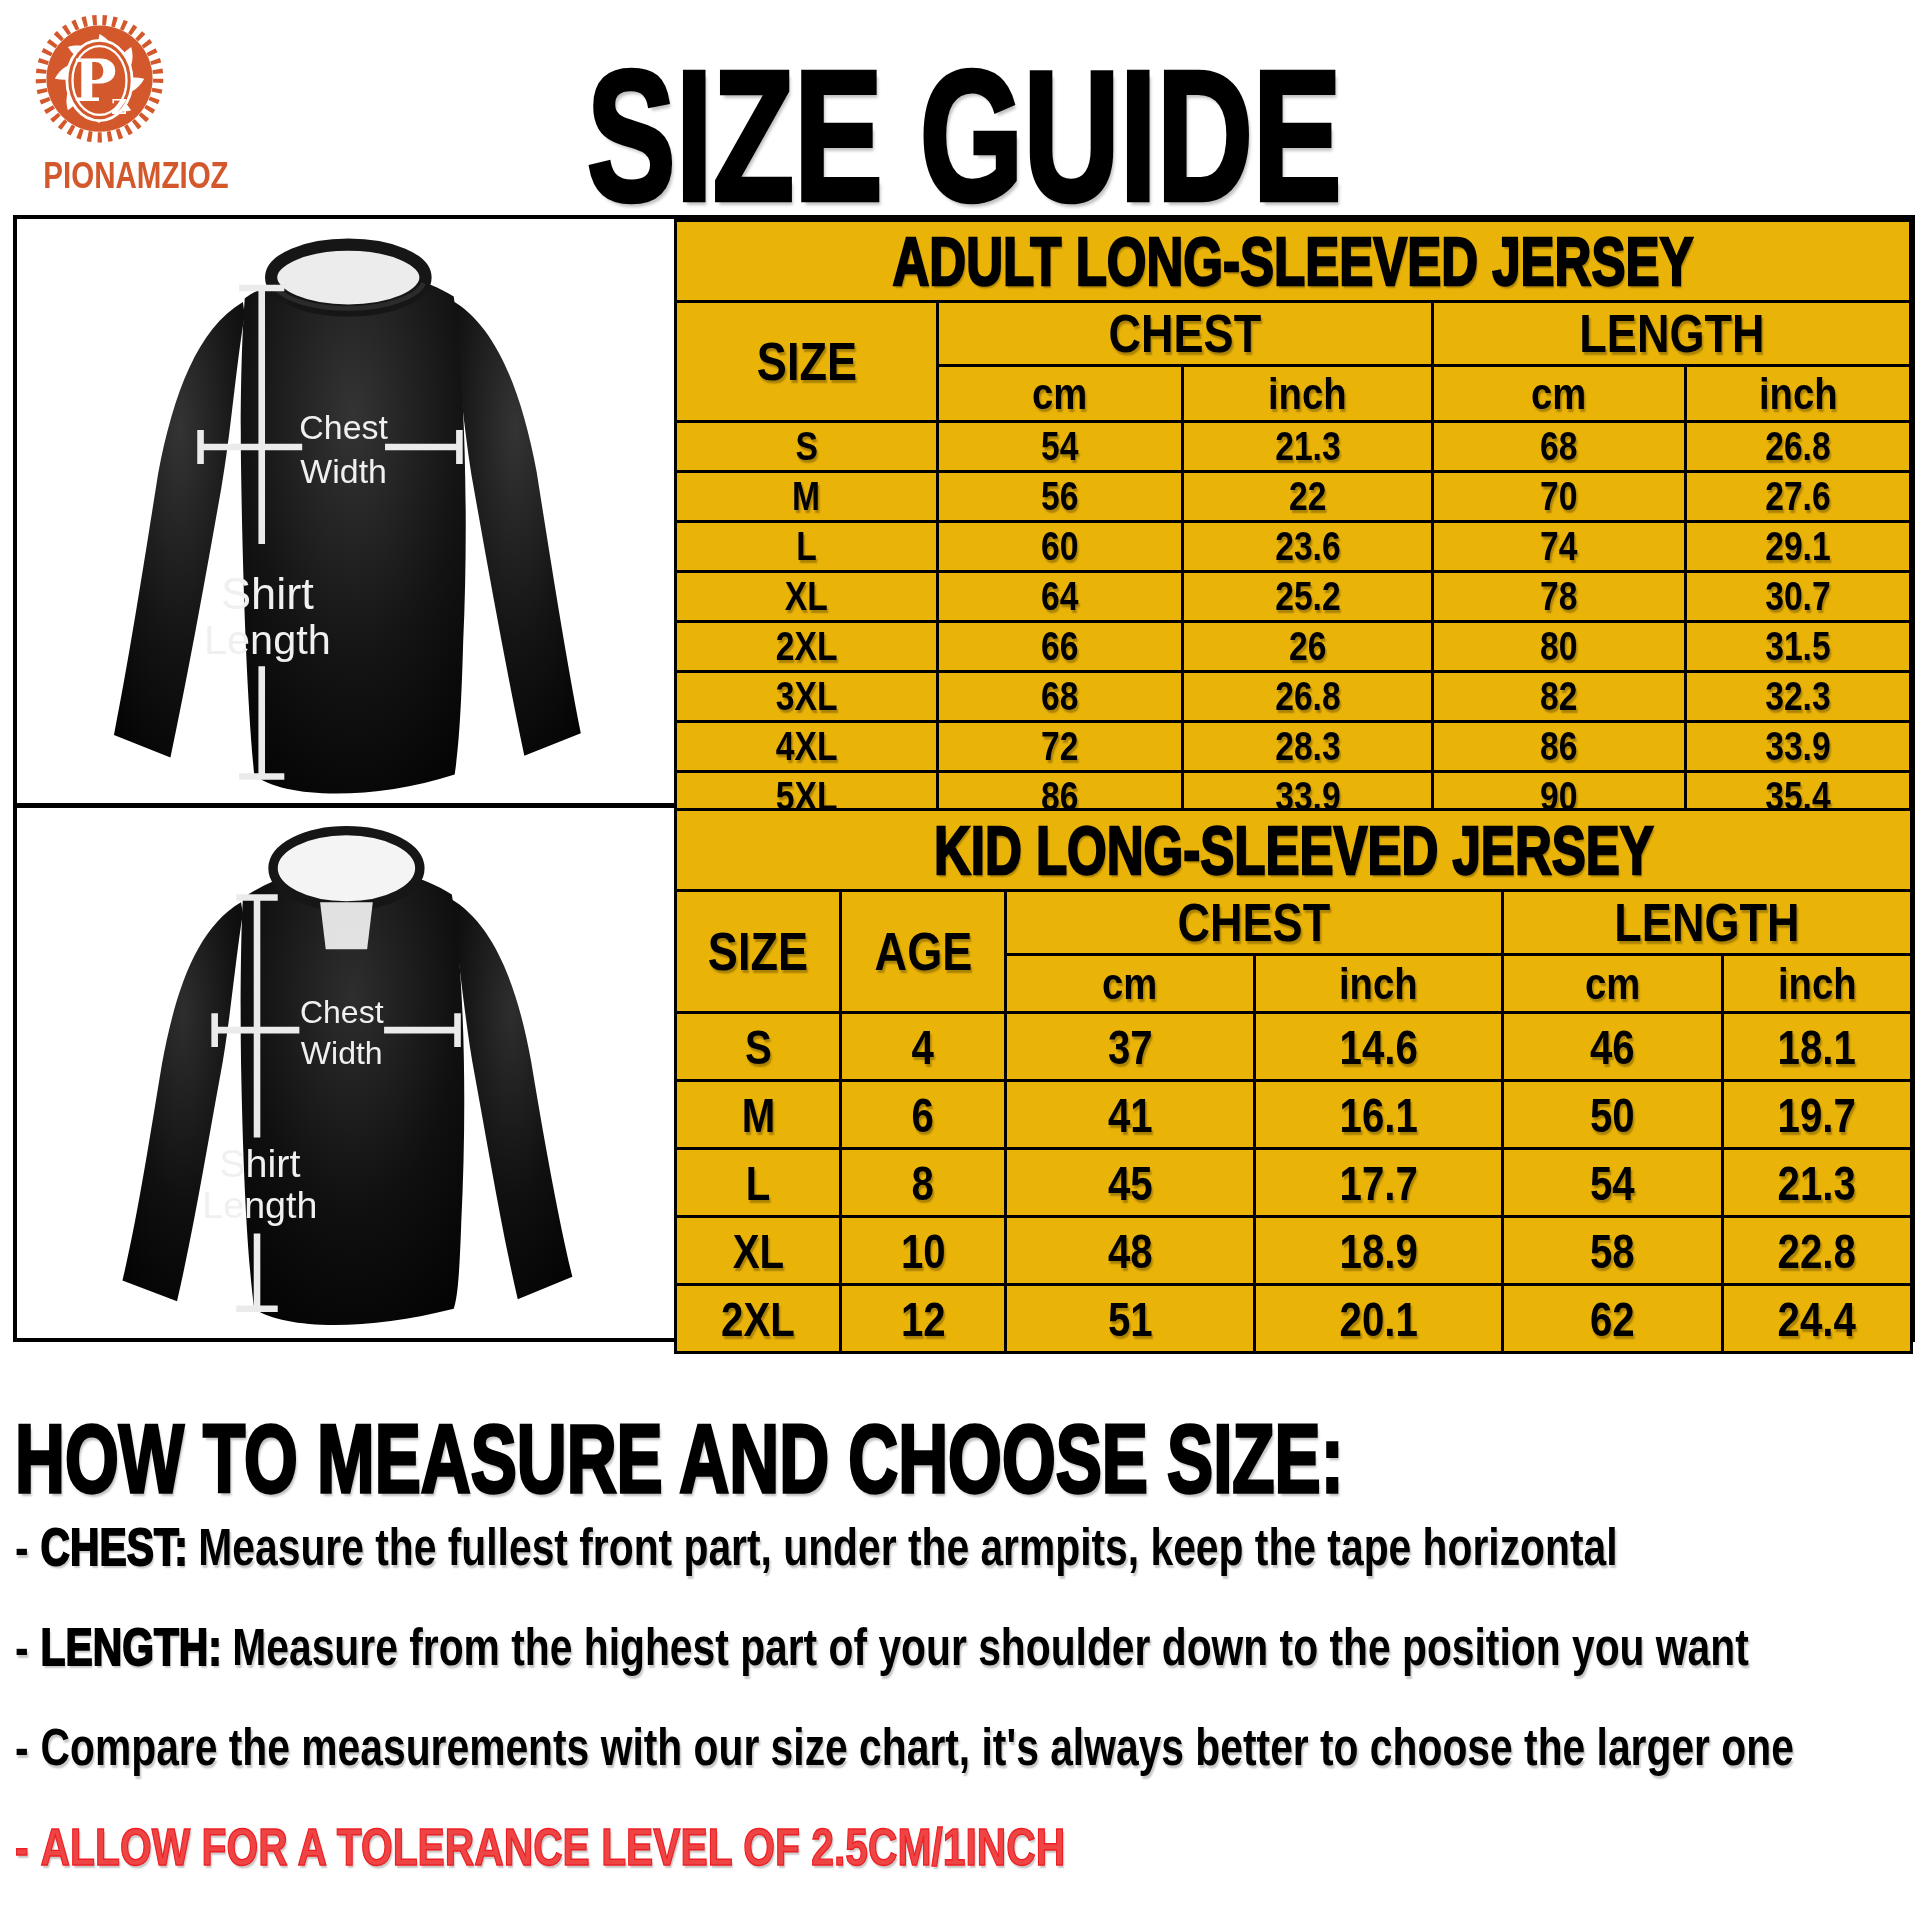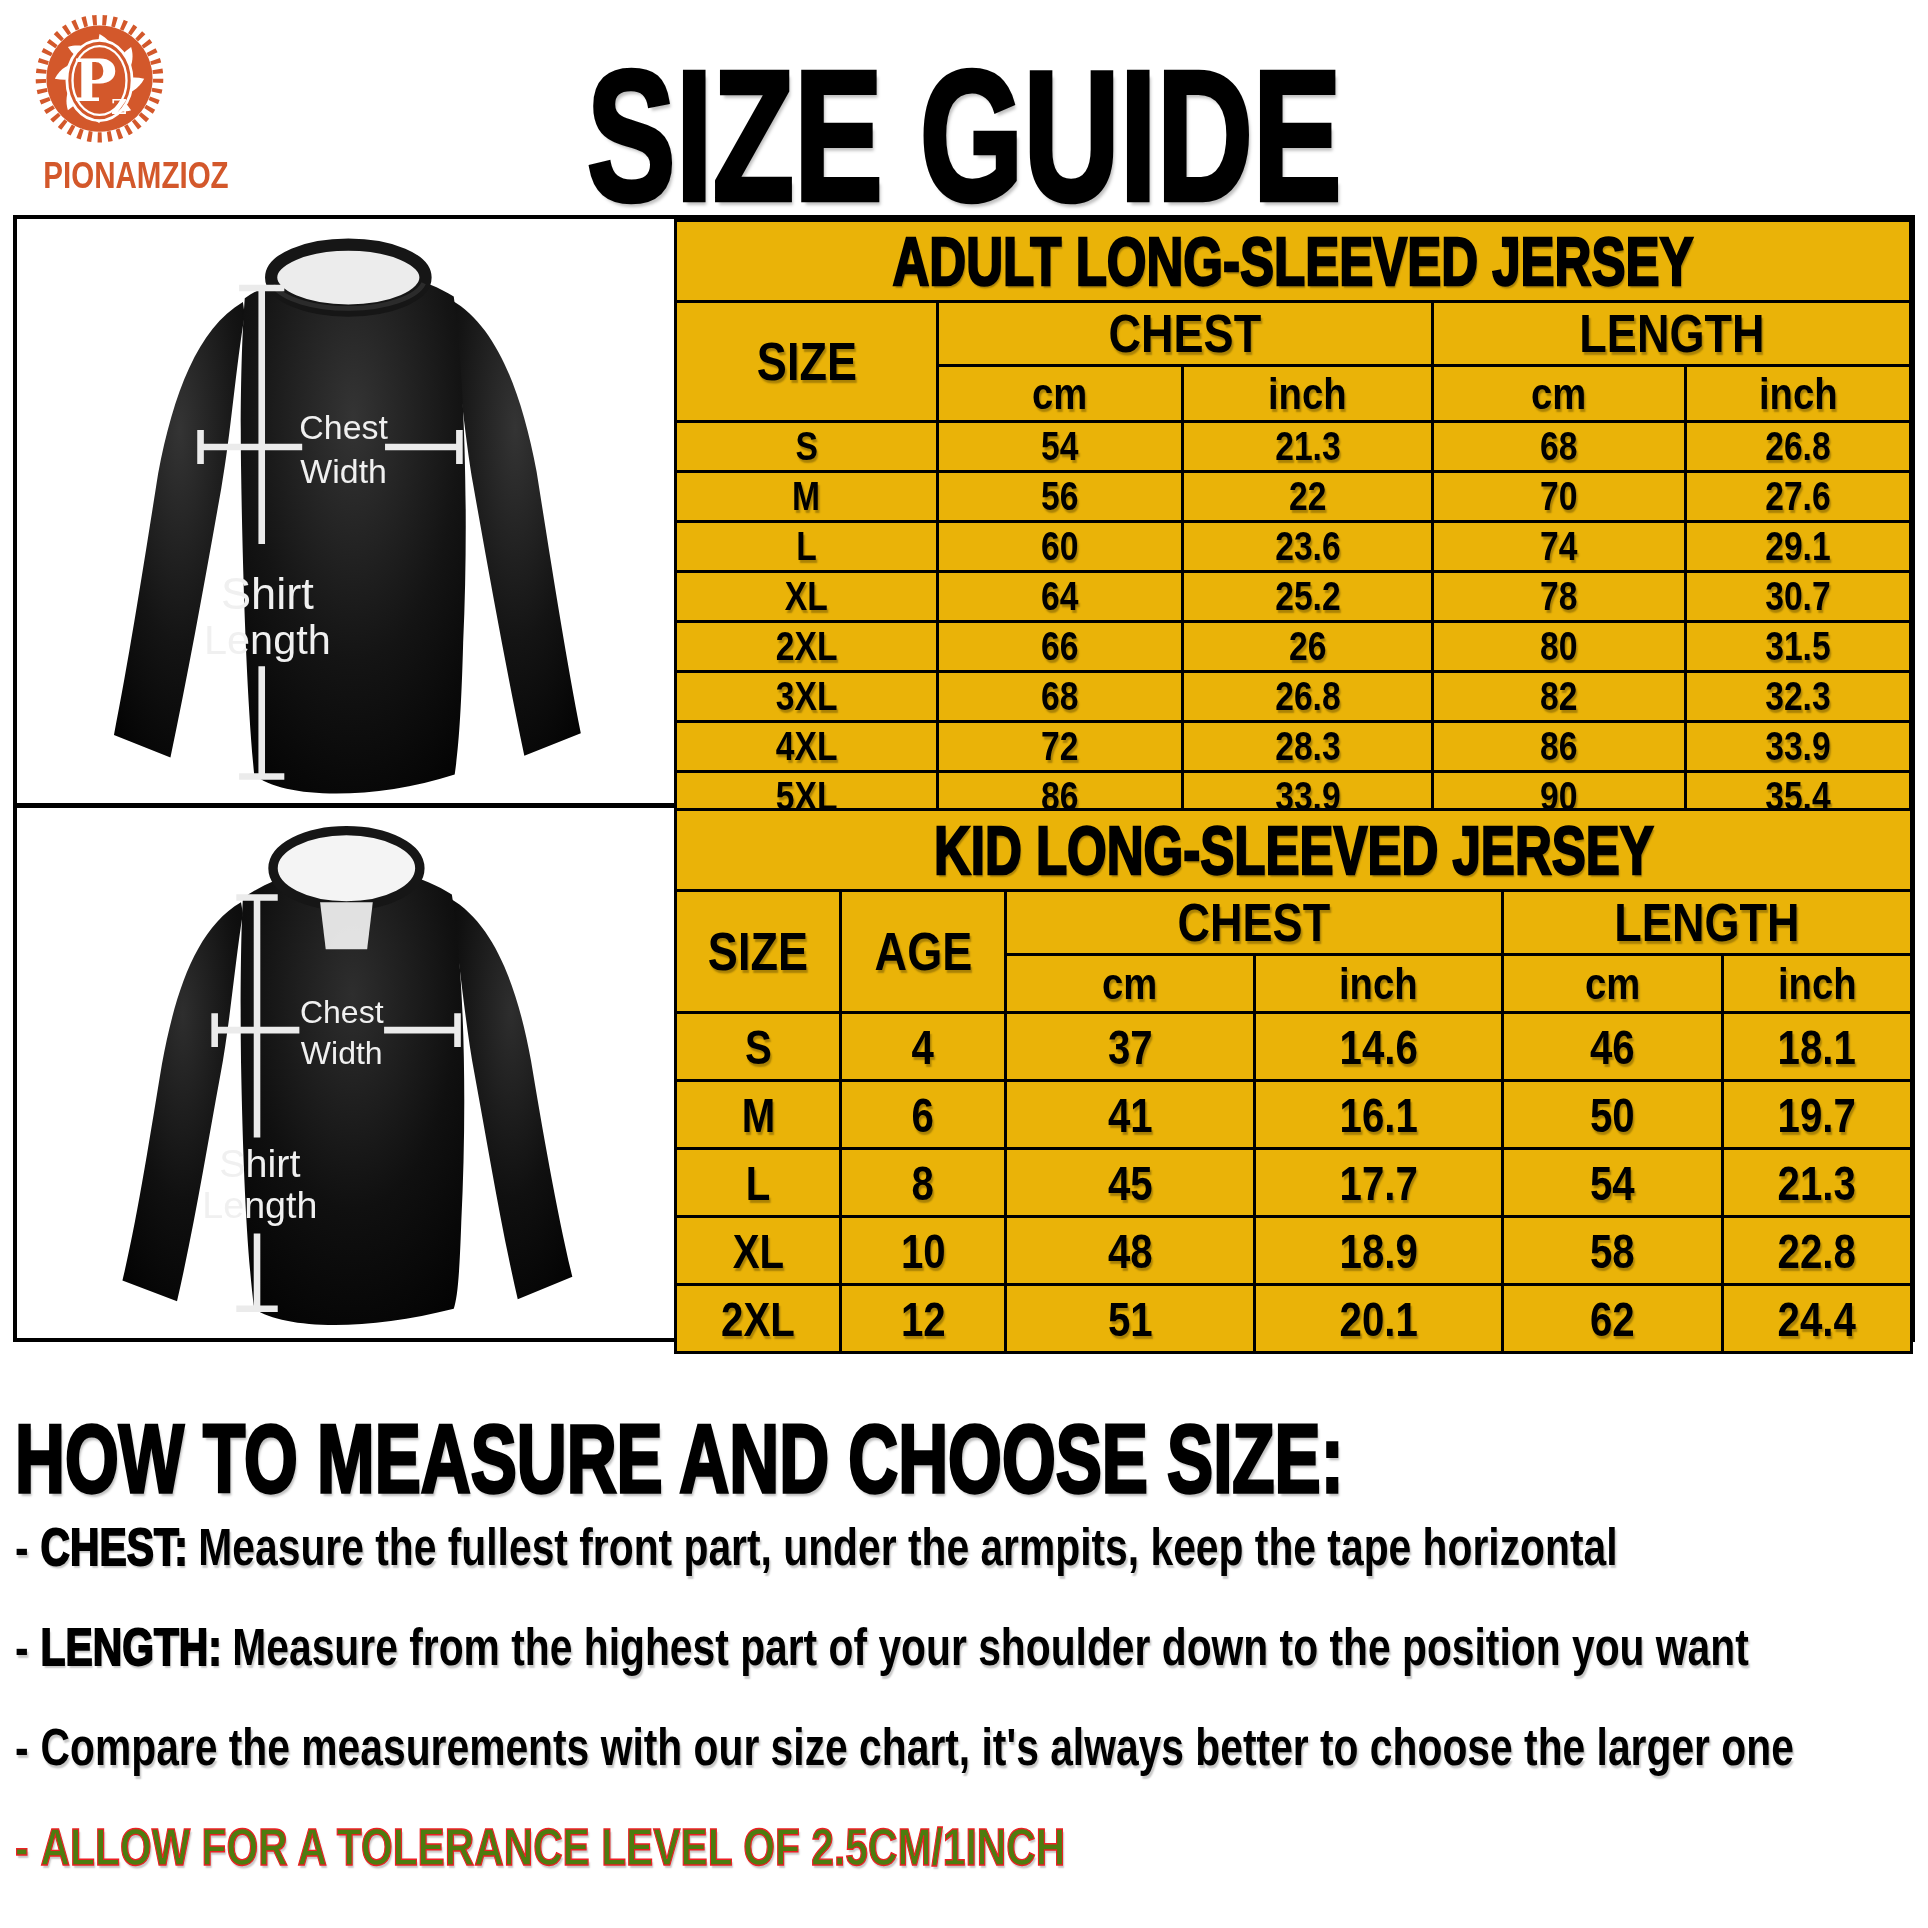--- a/index.html
+++ b/index.html
@@ -44,21 +44,21 @@
 
   
   .howto{position:absolute;left:15px;top:1409px;width:1902px;}
   .howto-h{margin:0;font-size:96px;line-height:1.05;font-weight:700;-webkit-text-stroke:3.3px #000;
            text-shadow:2.8px 3.8px 2.8px rgba(0,0,0,.25);}
   .bline{position:absolute;left:0;font-size:51px;font-weight:700;white-space:nowrap;
          text-shadow:1.9px 2.8px 1.9px rgba(0,0,0,.22);}
   .b1{top:109px} .b2{top:209px} .b3{top:309px} .b4{top:409px}
   .dash{margin-right:15px;}
   .blabel{-webkit-text-stroke:1.9px currentColor;margin-right:13px;}
-  .red{color:#4d7c0f;-webkit-text-stroke:1.4px #ed1f24;}
+  .red{color:#ef4444;-webkit-text-stroke:1.4px #ed1f24;}
 </style>
 </head>
 <body>
 
 <div class="logo">
   <svg viewBox="0 0 160 160" width="149" height="149">
     <circle cx="80" cy="78" r="57" fill="#d3582b"></circle>
     <circle cx="80" cy="78" r="63" fill="none" stroke="#d3582b" stroke-width="11" stroke-dasharray="4.5,6.2"></circle>
     <g fill="#ffffff">
       <path d="M80,30 C97,39 101,58 92,70 C83,63 76,49 80,30 Z"></path>

